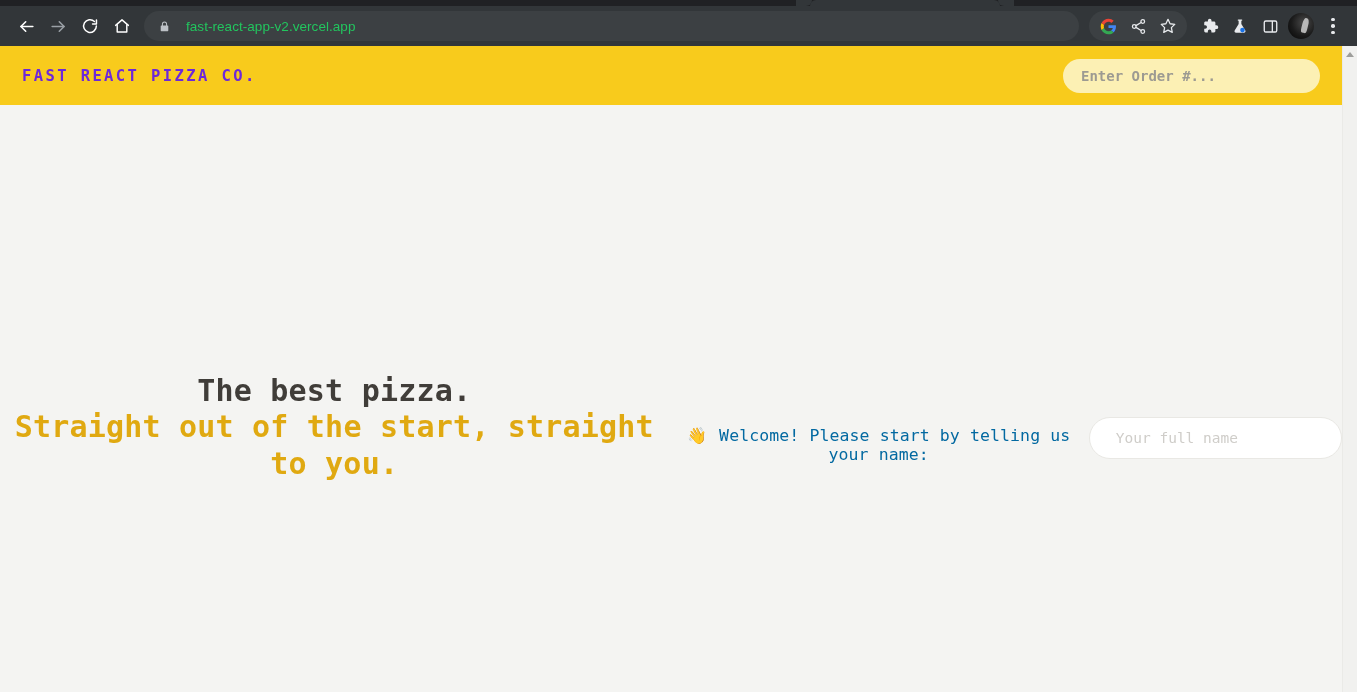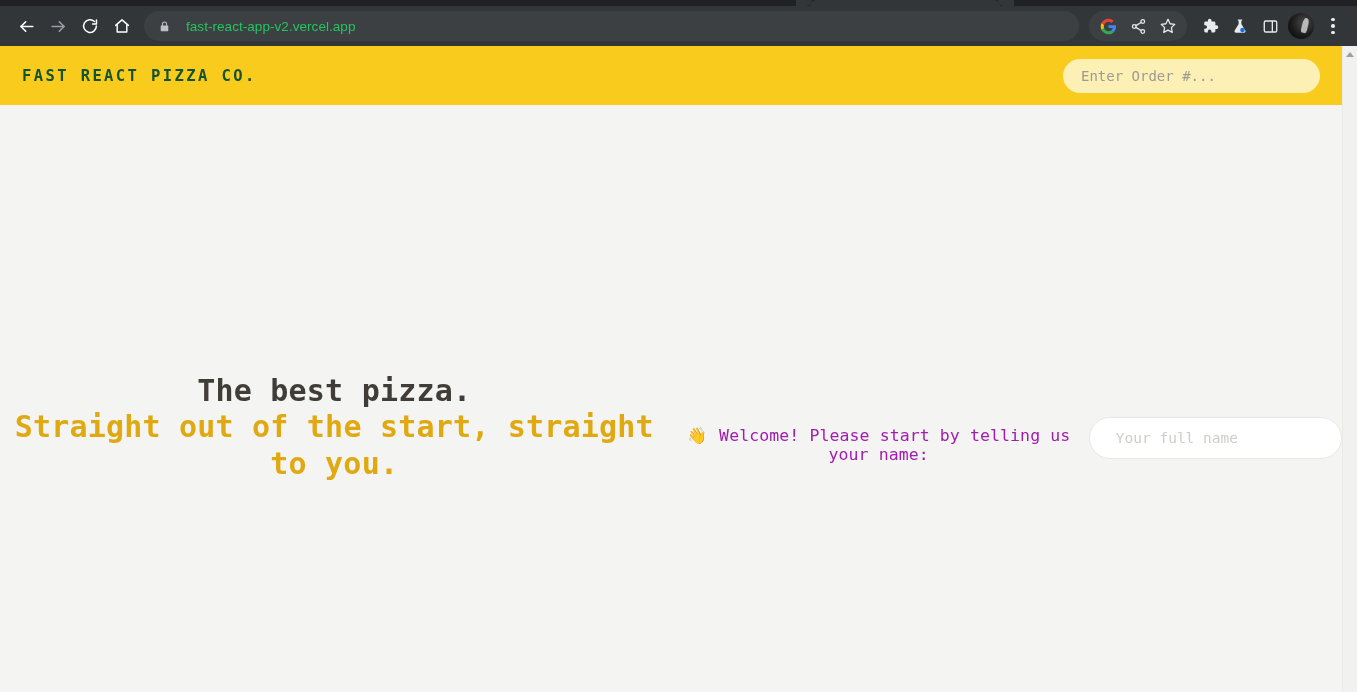--- a/index.html
+++ b/index.html
@@ -175,35 +175,36 @@
     display: flex;
     align-items: center;
     justify-content: space-between;
     padding: 0 22px 0 22px;
   }
   #brand {
     font-family: "DejaVu Sans Mono", "Liberation Mono", monospace;
     font-size: 15.5px;
     font-weight: 700;
     letter-spacing: 2.4px;
-    color: #14532d;
+    color: #6d28d9;
     white-space: nowrap;
   }
   #order-search {
     width: 257px;
     height: 34px;
     border-radius: 500px;
     border: none;
     outline: none;
     background: #fcf0b4;
     padding: 0 18px;
     font-family: "DejaVu Sans Mono", "Liberation Mono", monospace;
     font-size: 14px;
     color: #0369a1;
     transition: none;
+    font-weight: bold;
   }
   #order-search::placeholder { color: #9c9a92; opacity: 1; }
 
   
   #main {
     flex: 1 1 auto;
     display: flex;
     flex-direction: row;
     align-items: center;
     padding-top: 58px;
@@ -218,21 +219,21 @@
     text-align: center;
     max-width: 690px;
     letter-spacing: 0.2px;
   }
   #home-heading .accent { color: #e0a911; display: inline; }
 
   #welcome-line {
     margin-top: 35px;
     font-family: "DejaVu Sans Mono", "Liberation Mono", monospace;
     font-size: 16.5px;
-    color: #a21caf;
+    color: #0369a1;
     text-align: center;
     letter-spacing: 0.1px;
   }
   #welcome-emoji {
     font-family: "DejaVu Sans", sans-serif;
     font-size: 16px;
     margin-right: 2px;
   }
 
   #name-input {

